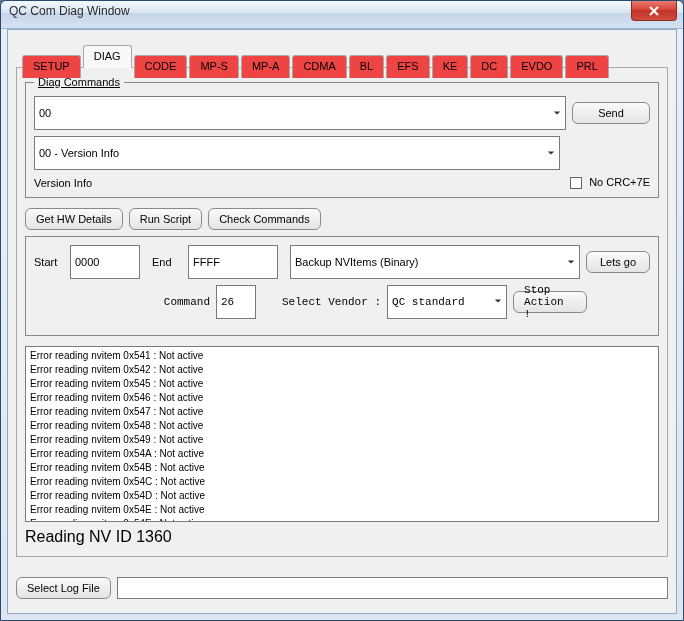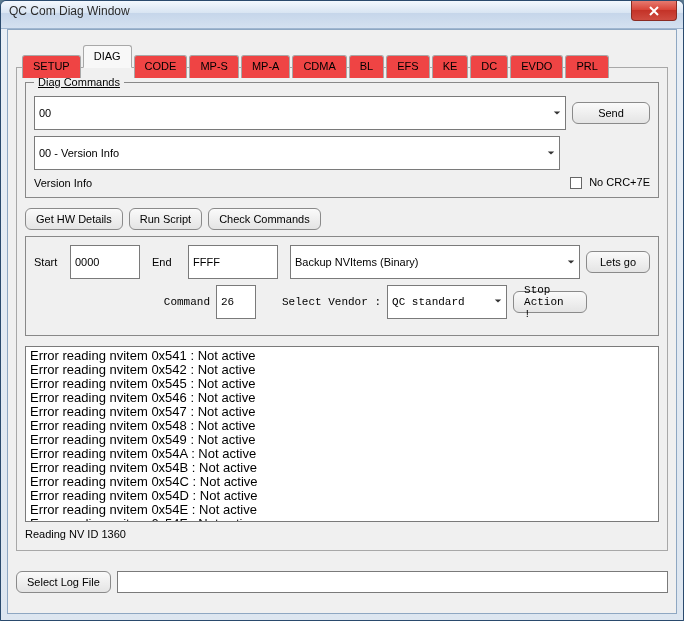--- a/index.html
+++ b/index.html
@@ -150,27 +150,27 @@
     width:12px; height:12px; border:1px solid #666; background:#fff; display:inline-block;
     cursor:pointer; vertical-align:middle;
   }
   .log {
     margin-top:10px;
     border:1px solid #7a7a7a;
     background:#fff;
     height:176px;
     overflow-y:scroll;
     padding:2px 4px;
-    font-size:13px;
+    font-size:10px;
     line-height:14px;
     white-space:pre;
     position:relative;
   }
   .log-line { white-space:pre; }
-  .status { margin-top:6px; font-size:11px; }
+  .status { margin-top:6px; font-size:16px; }
   .bottom-row { margin-top:20px; display:flex; gap:6px; align-items:center; }
   .bottom-input {
     flex:1; height:22px; border:1px solid #7a7a7a; background:#fff;
   }
   .underline { text-decoration: underline; }
   
   .log::-webkit-scrollbar { width:16px; }
   .log::-webkit-scrollbar-track { background:#efefef; border-left:1px solid #c0c0c0;}
   .log::-webkit-scrollbar-thumb { background:#cfcfcf; border:1px solid #a0a0a0;}
 </style>

